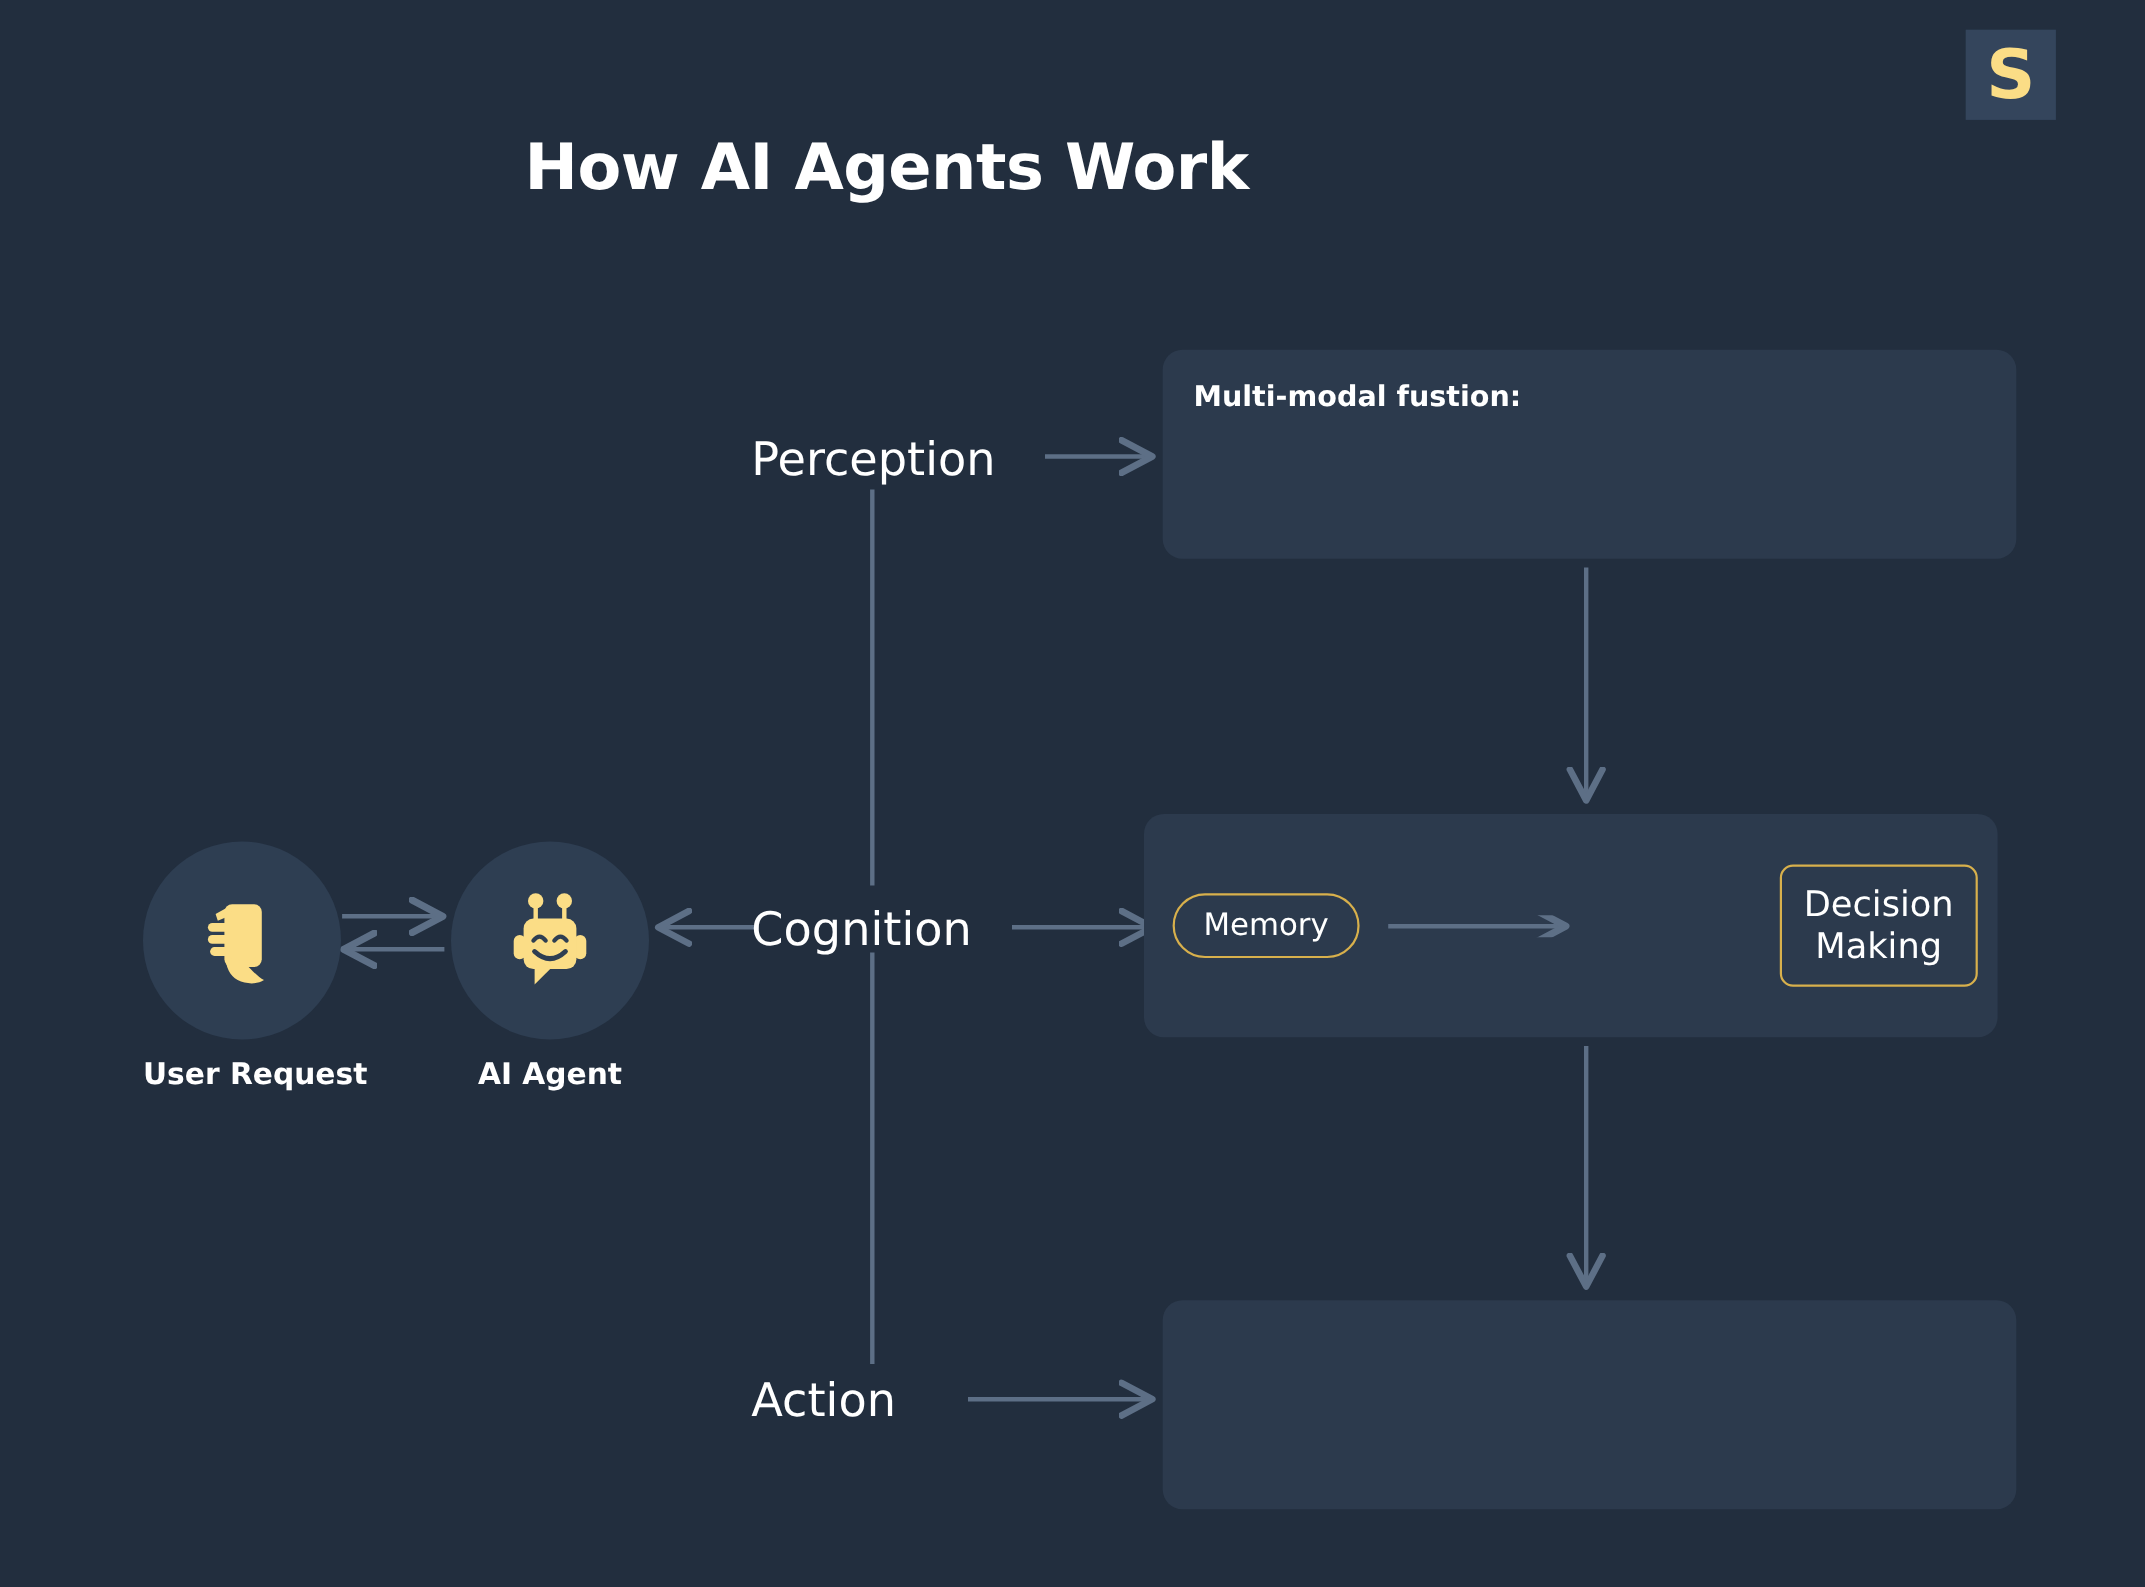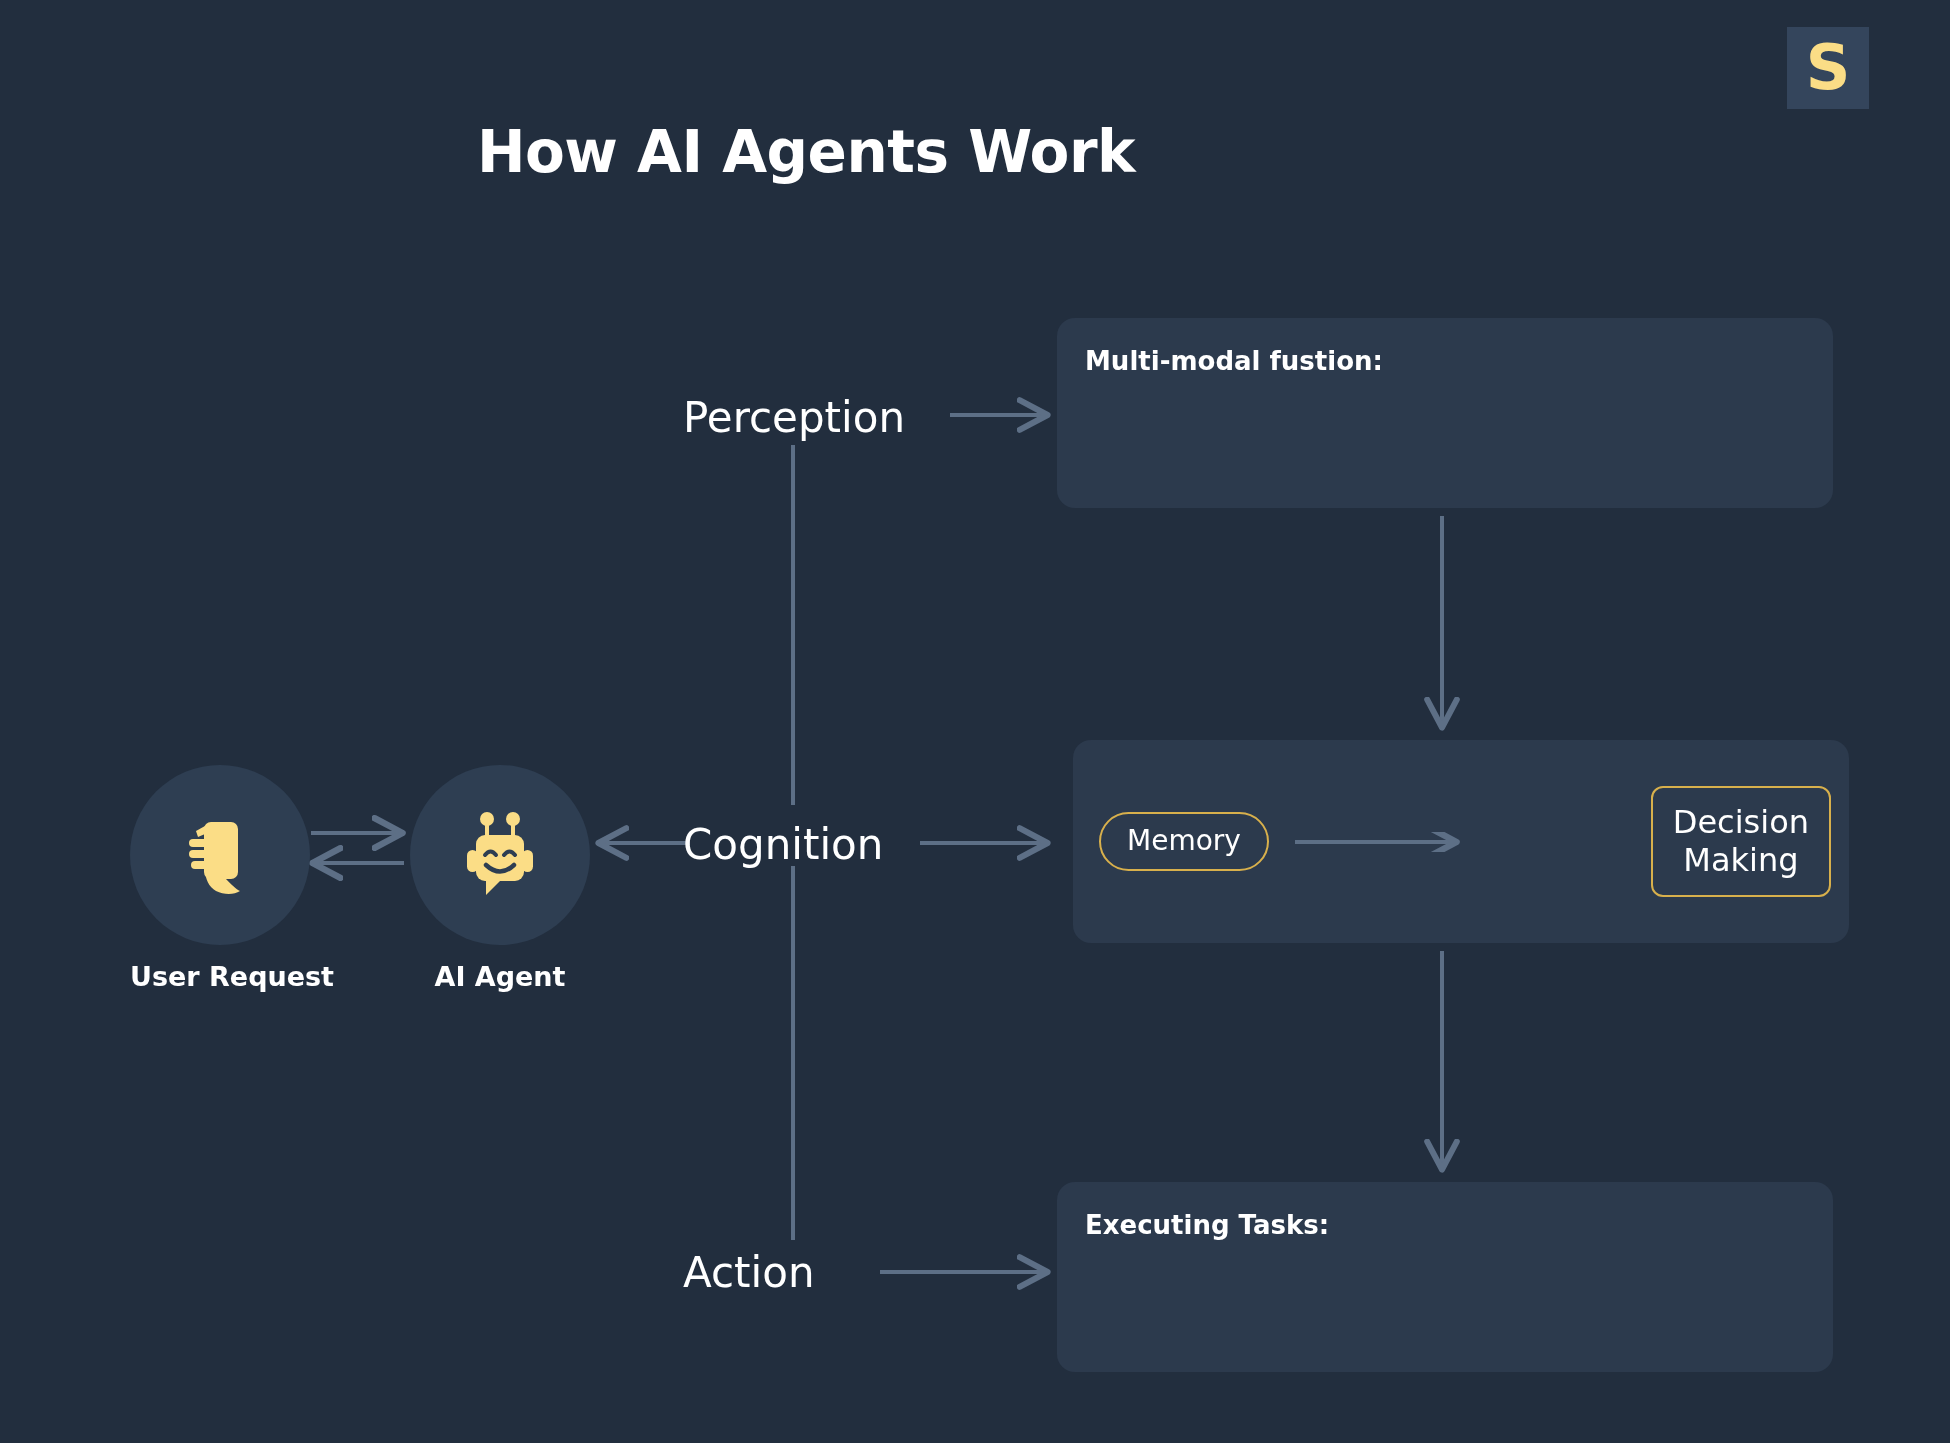--- a/index.html
+++ b/index.html
@@ -110,21 +110,21 @@
 
   
   .panel {
     position: absolute;
     background: #2c3a4d;
     border-radius: 18px;
     box-sizing: border-box;
     padding: 26px 18px 26px 26px;
   }
   #panel-perception { left: 1057px; top: 318px; width: 776px; height: 190px; }
-  #panel-cognition  { left: 1073px; top: 740px; width: 776px; height: 203px; }
+  #panel-cognition  { left: 1040px; top: 740px; width: 776px; height: 203px; }
   #panel-action     { left: 1057px; top: 1182px; width: 776px; height: 190px; }
 
   .panel-heading {
     font-family: "DejaVu Sans", sans-serif;
     font-size: 26px;
     font-weight: 700;
     color: #ffffff;
     margin: 2px 0 0 2px;
   }
 
@@ -288,14 +288,13 @@
         </marker>
       </defs>
       <line x1="2" y1="10" x2="162" y2="10" stroke="#5d6f86" stroke-width="4" marker-end="url(#ah3)"></line>
     </svg>
     <div id="decision-box">Decision
 Making</div>
   </div>
 </div>
 
 <div class="panel" id="panel-action">
-  <div class="panel-heading">Executing Tasks:</div>
 </div>
 
 </body></html>

